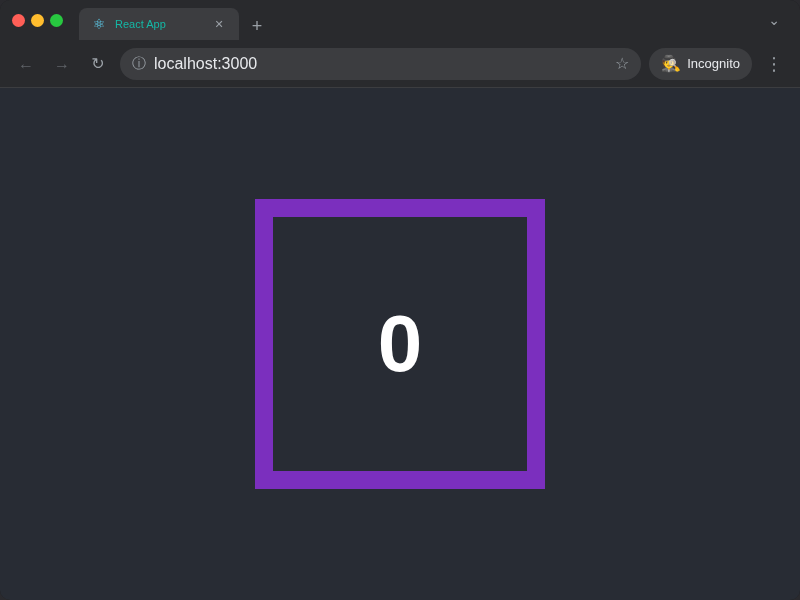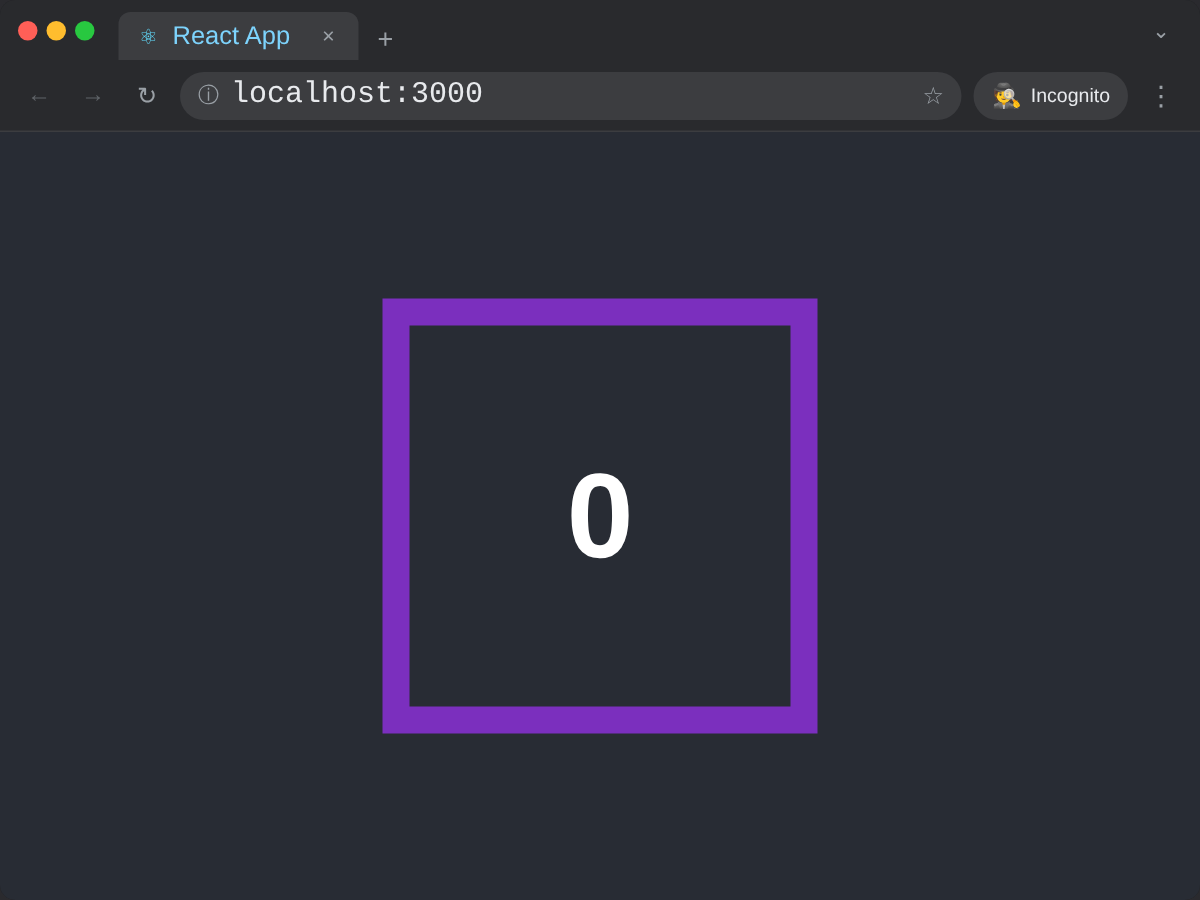--- a/index.html
+++ b/index.html
@@ -72,22 +72,22 @@
       width: 16px;
       height: 16px;
       color: #61dafb;
       font-size: 14px;
       display: flex;
       align-items: center;
       justify-content: center;
     }
 
     .tab-title {
-      font-size: 17px;
-      color: #7dd3fc;
+      font-size: 11px;
+      color: #14b8a6;
       flex: 1;
       white-space: nowrap;
       overflow: hidden;
       text-overflow: ellipsis;
     }
 
     .tab-close {
       width: 16px;
       height: 16px;
       border-radius: 50%;
@@ -160,24 +160,23 @@
       padding: 0 12px;
       gap: 8px;
     }
 
     .address-info-icon {
       color: #9aa0a6;
       font-size: 14px;
     }
 
     .address-text {
-      font-size: 20px;
+      font-size: 16px;
       color: #e8eaed;
       flex: 1;
-      font-family: Liberation Mono, monospace;
     }
 
     .address-star {
       color: #9aa0a6;
       font-size: 16px;
       cursor: pointer;
     }
 
     .incognito-btn {
       background: #3c3d40;

